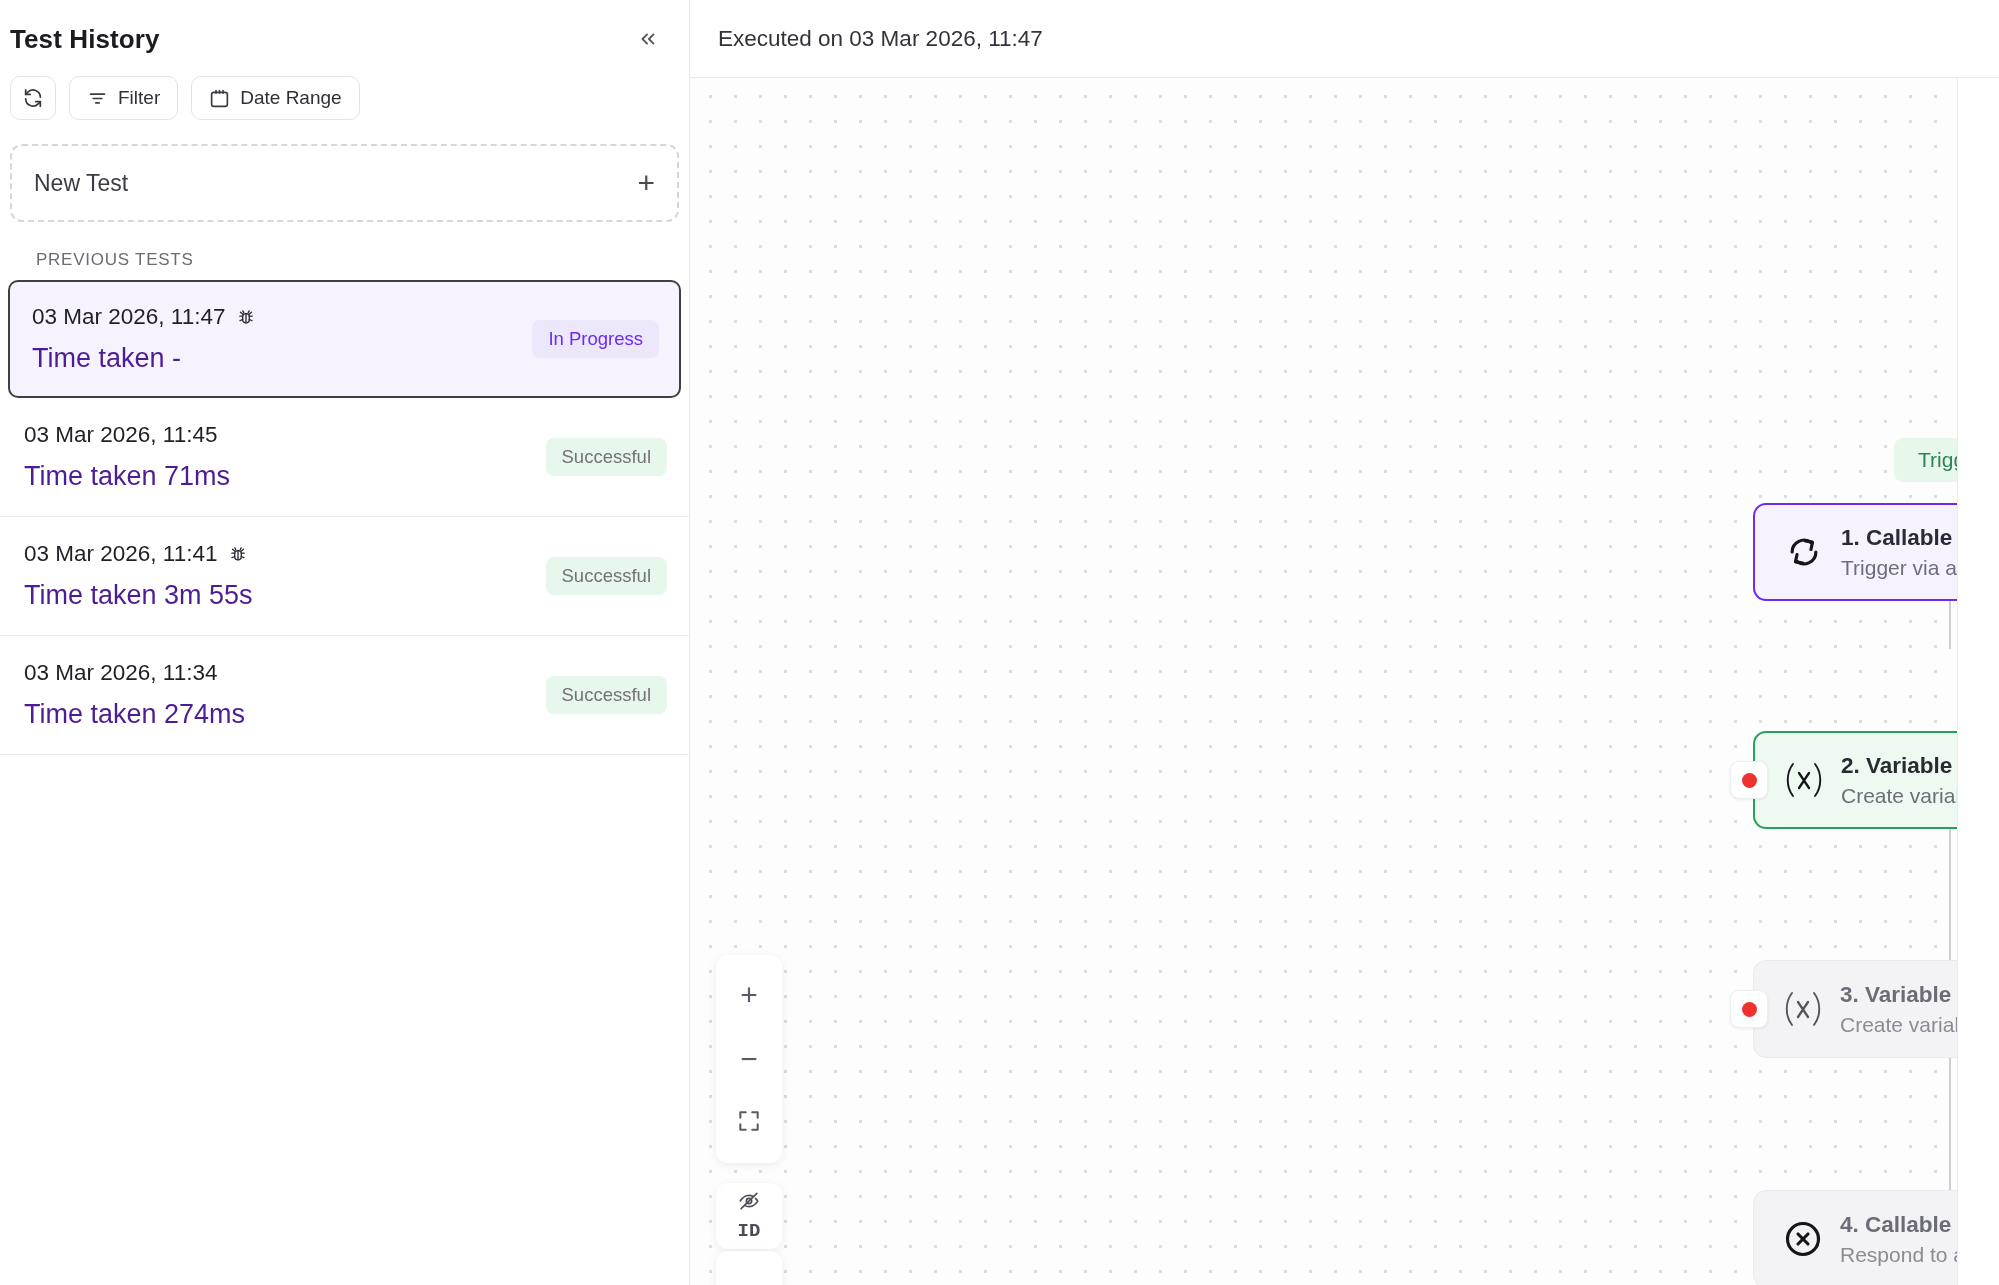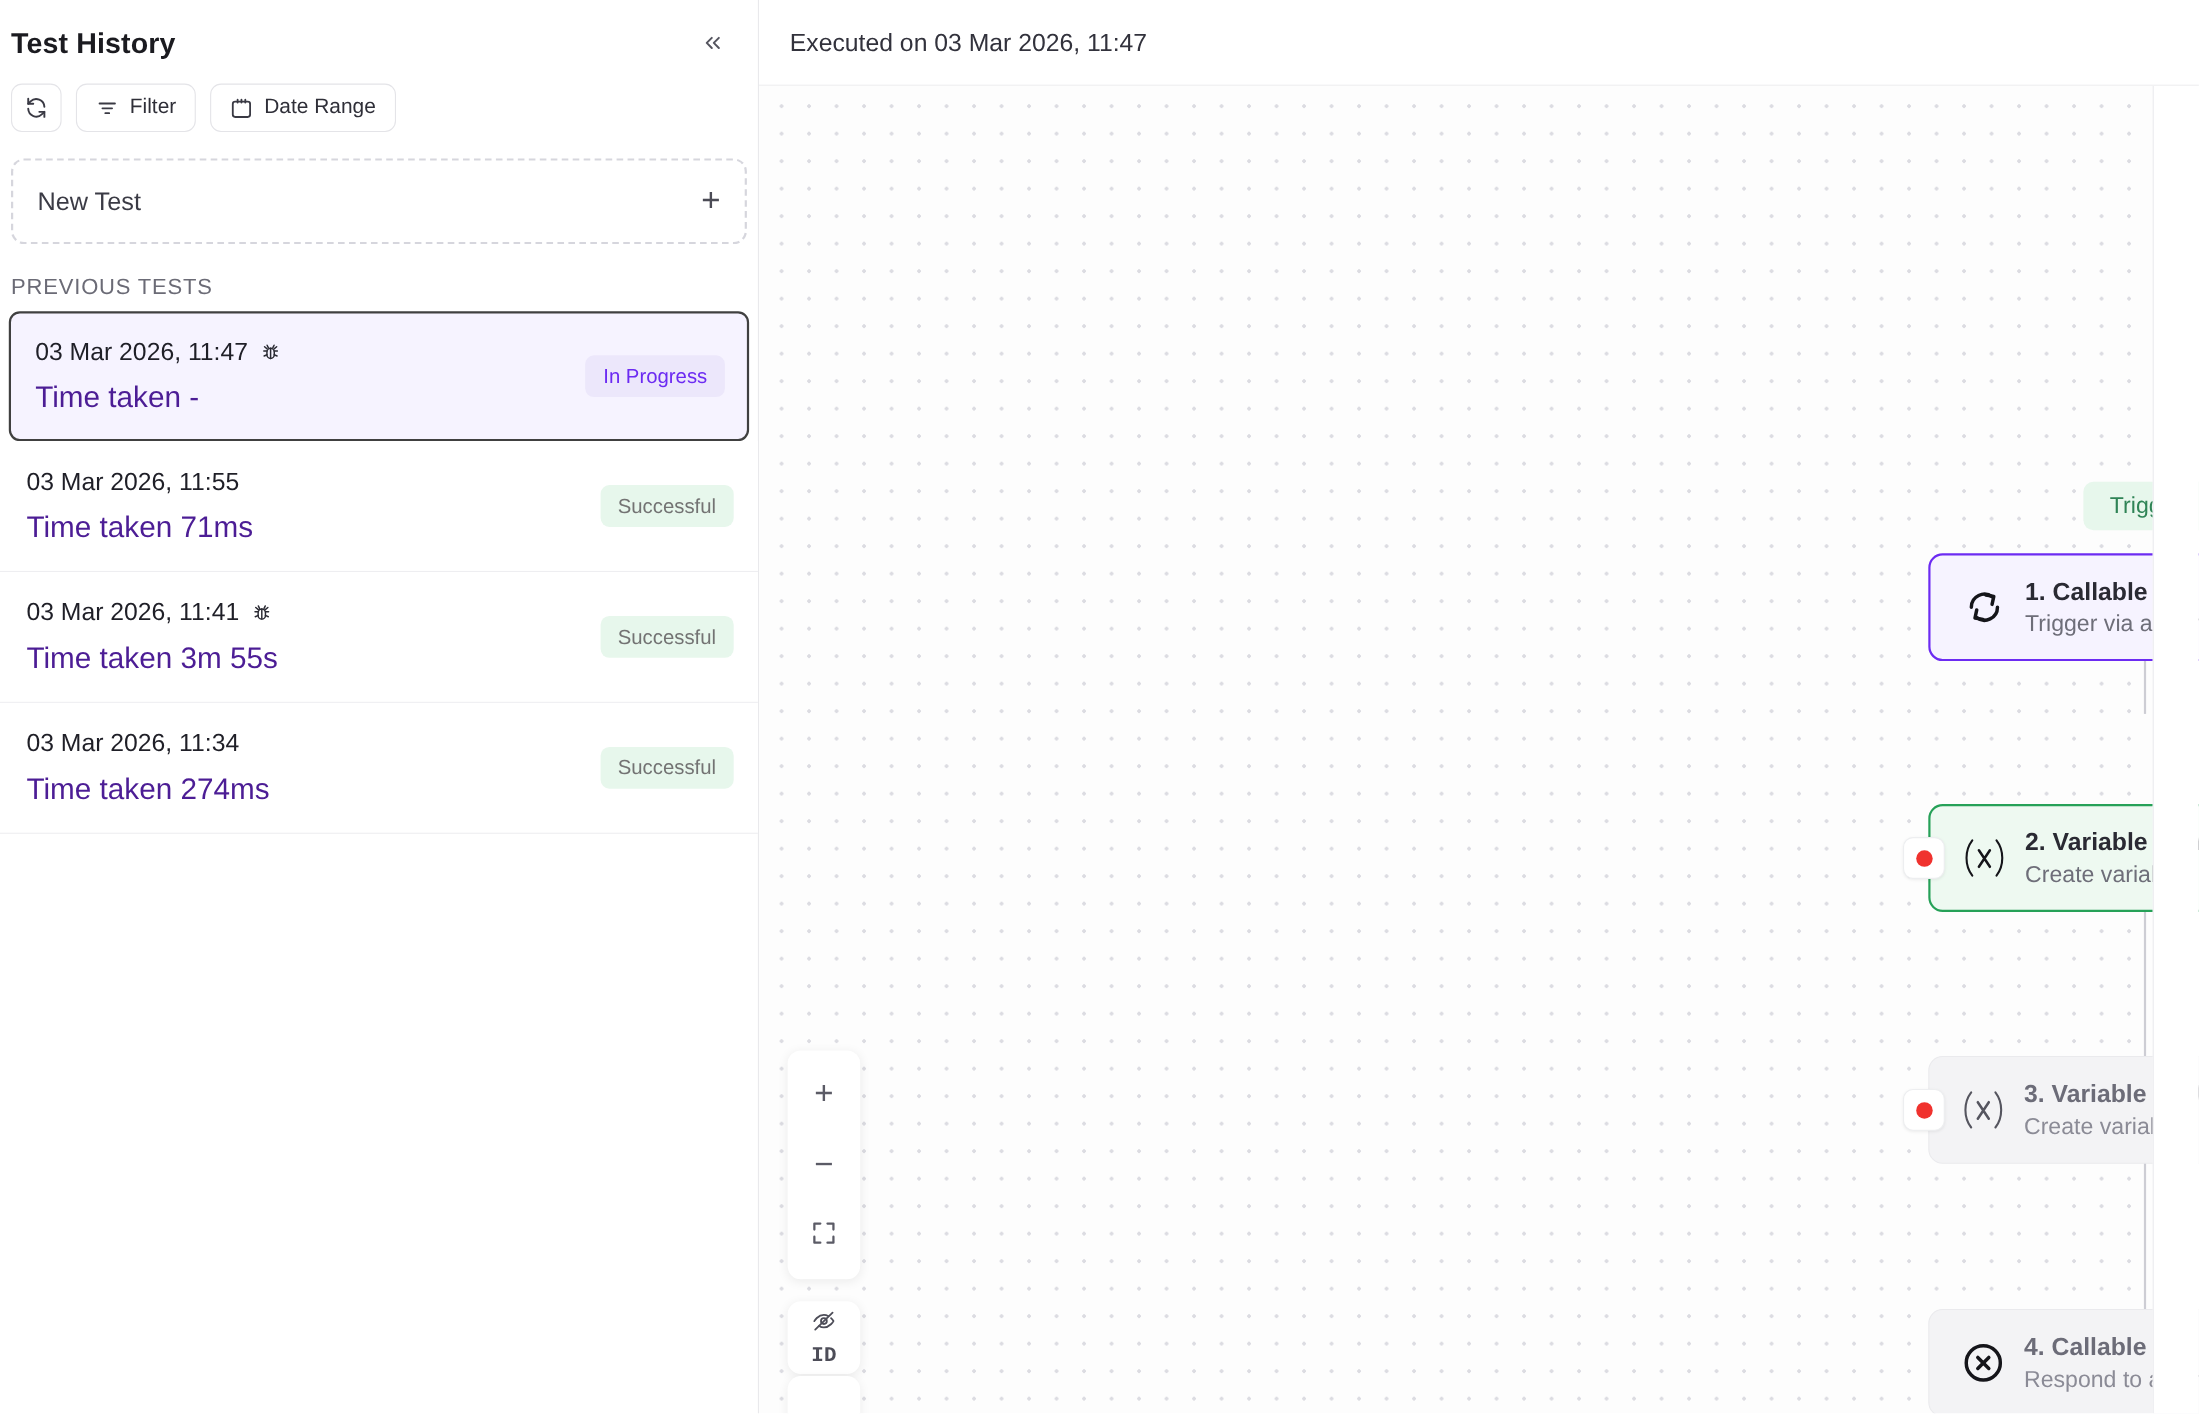--- a/index.html
+++ b/index.html
@@ -45,21 +45,21 @@
     margin: 24px 10px 0 10px; height: 78px;
     border: 2px dashed #d6d6dd; border-radius: 12px;
     display: flex; align-items: center; justify-content: space-between;
     padding: 0 22px; cursor: pointer; background: #fff;
   }
   .new-test-label { font-size: 23px; color: #3b3b45; }
   .new-test-plus { font-size: 30px; color: #4b4b55; line-height: 1; font-weight: 300; }
 
   .section-label {
     padding: 28px 10px 10px 10px;
-    font-size: 20px; letter-spacing: .75px; color: #6b6b76; font-weight: 500;
+    font-size: 17px; letter-spacing: .75px; color: #6b6b76; font-weight: 500; margin-left: 26px;
   }
 
   .test-list { display: flex; flex-direction: column; }
   .test-item {
     position: relative;
     padding: 24px 22px 24px 24px;
     display: flex; align-items: center; justify-content: space-between;
     cursor: pointer; background: #fff;
     border-bottom: 1px solid #eeeef1;
   }
@@ -251,21 +251,21 @@
                 </svg>
               </span>
             </div>
             <div class="test-time">Time taken -</div>
           </div>
           <div class="badge inprogress">In Progress</div>
         </div>
         <div class="test-item">
           <div class="test-meta">
             <div class="test-date">
-              <span>03 Mar 2026, 11:55</span>
+              <span>03 Mar 2026, 11:45</span>
             </div>
             <div class="test-time">Time taken 71ms</div>
           </div>
           <div class="badge success">Successful</div>
         </div>
         <div class="test-item">
           <div class="test-meta">
             <div class="test-date">
               <span>03 Mar 2026, 11:41</span>
               <span class="bug-icon">

